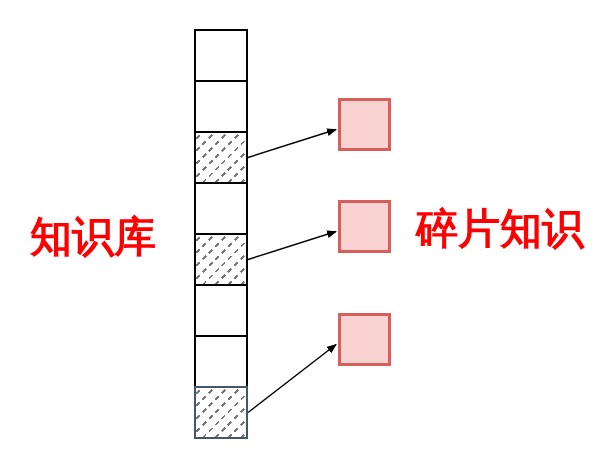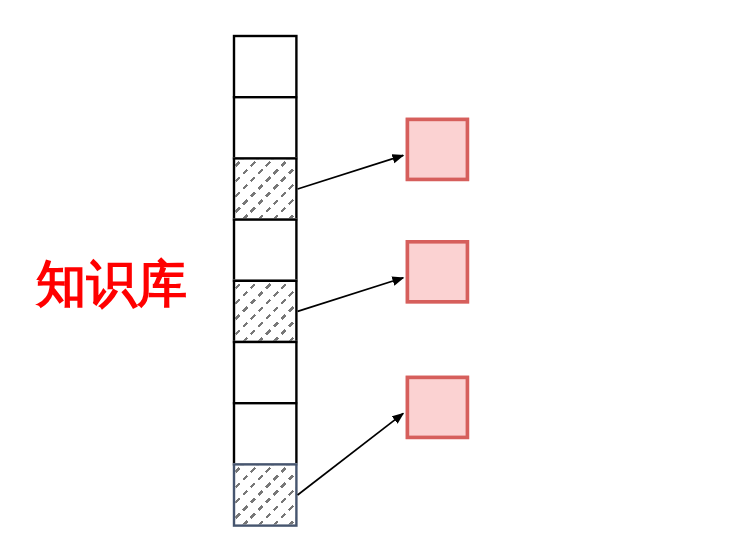--- a/index.html
+++ b/index.html
@@ -57,20 +57,21 @@
     pointer-events:none;
   }
 </style>
 </head>
 <body>
 
 <div id="canvas" style="--bg: #ffffff; --label-red: #ff0000; --cell-border: #000000; --accent-border: #46556f; --hatch: #777777; --frag-fill: #fbd2d2; --frag-border: #d65f5c;">
 
   <div class="label left">知识库</div>
 
+  <div class="label right">碎片知识</div>
 
   <div id="stack">
       <div class="cell"></div>
       <div class="cell"></div>
       <div class="cell hatched"></div>
       <div class="cell"></div>
       <div class="cell hatched"></div>
       <div class="cell"></div>
       <div class="cell"></div>
       <div class="cell hatched accent"></div>

